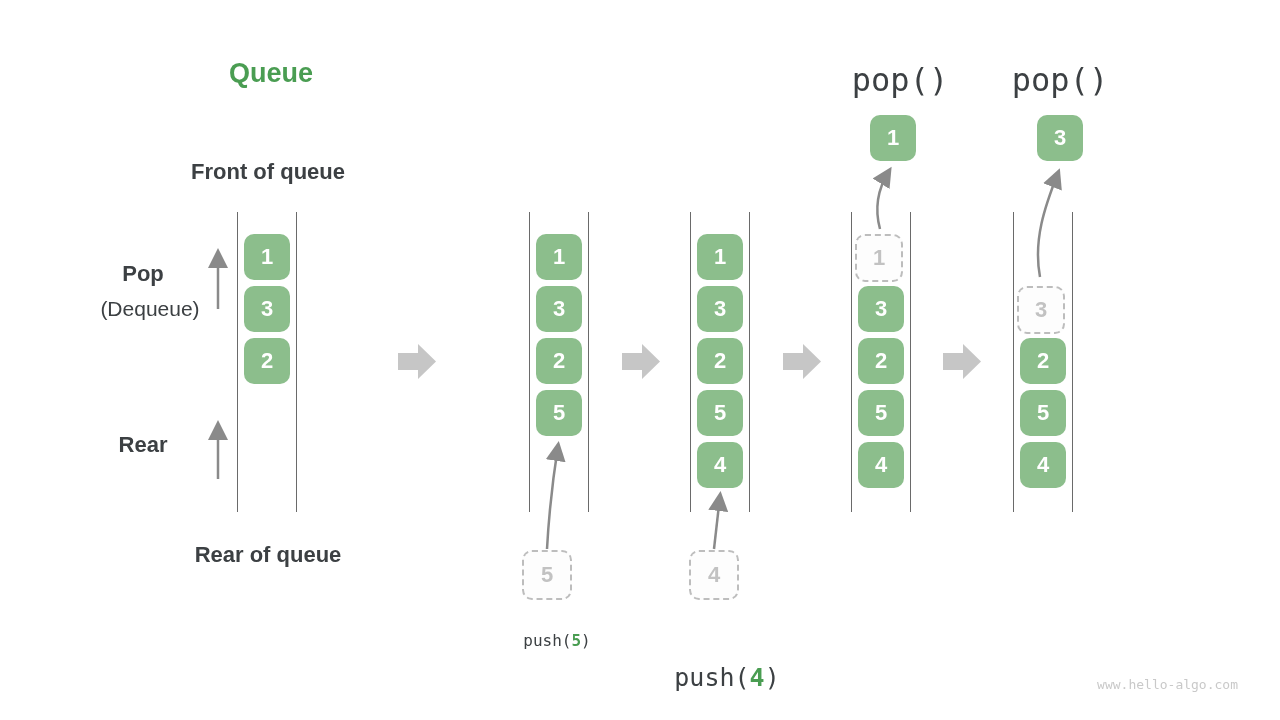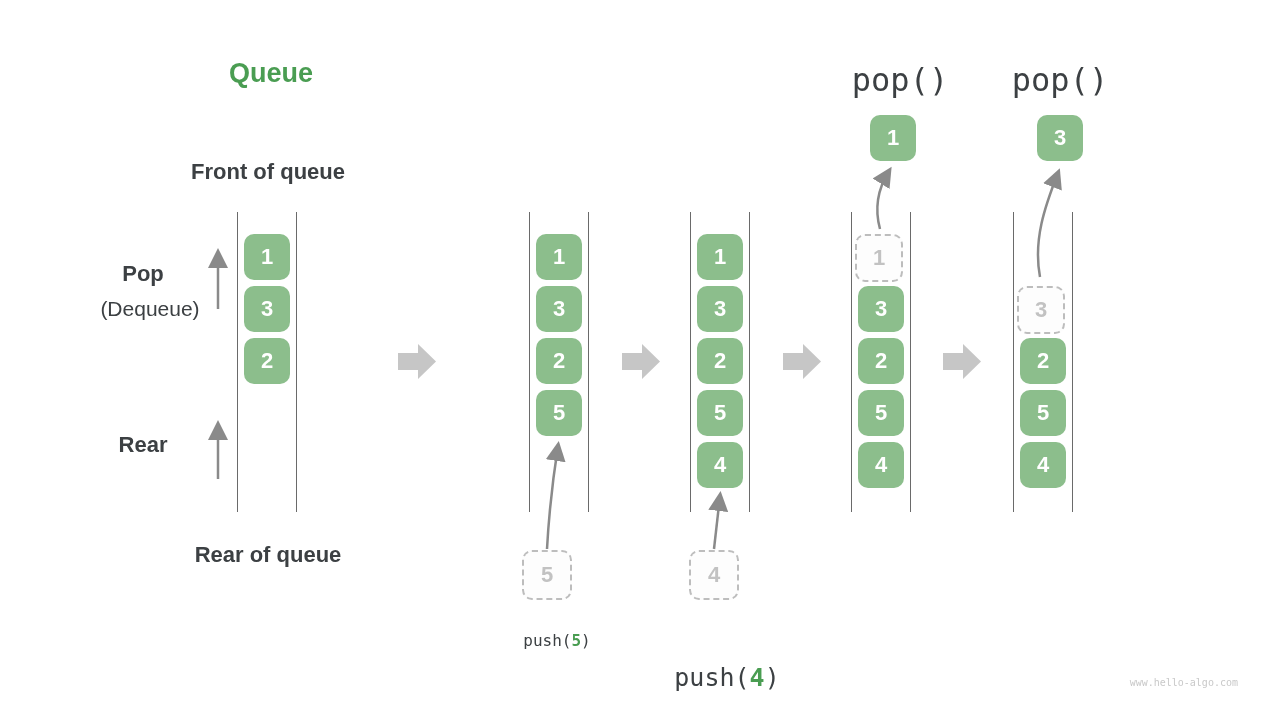--- a/index.html
+++ b/index.html
@@ -32,21 +32,21 @@
     color:#fff;font-size:22px;font-weight:bold;display:flex;align-items:center;justify-content:center;
   }
   .staged{
     position:absolute;width:50px;height:50px;border-radius:10px;border:2px dashed #bdbdbd;
     box-sizing:border-box;background:#fdfdfd;color:#c2c2c2;font-size:22px;font-weight:bold;
     display:flex;align-items:center;justify-content:center;
   }
   .oplabel{position:absolute;width:160px;text-align:center;}
   .watermark{
     position:absolute;right:42px;top:677px;font-family:"DejaVu Sans Mono", monospace;
-    font-size:10px;color:#c9c9c9;
+    font-size:13px;color:#c9c9c9;
   }
   svg{position:absolute;left:0;top:0;}
 </style>
 </head>
 <body>
 
 <div class="canvas">
 
   <div class="abs title" style="left:229px;top:58px;">Queue</div>
   <div class="abs lbl" style="left:168px;top:159px;width:200px;">Front of queue</div>

